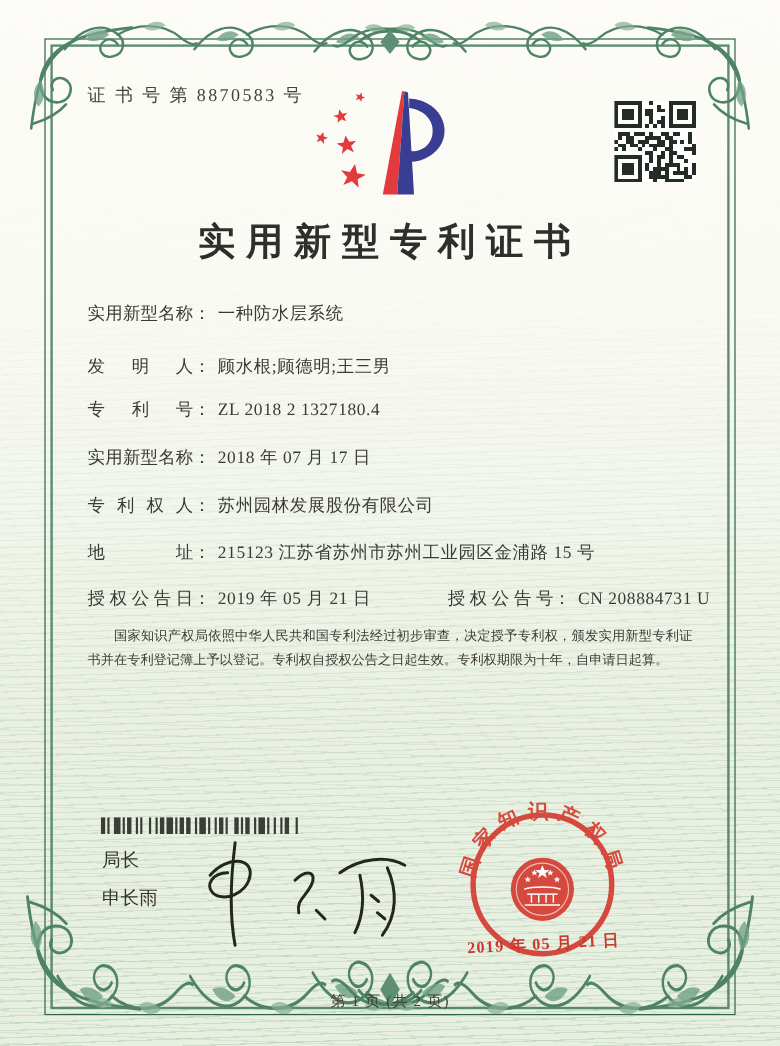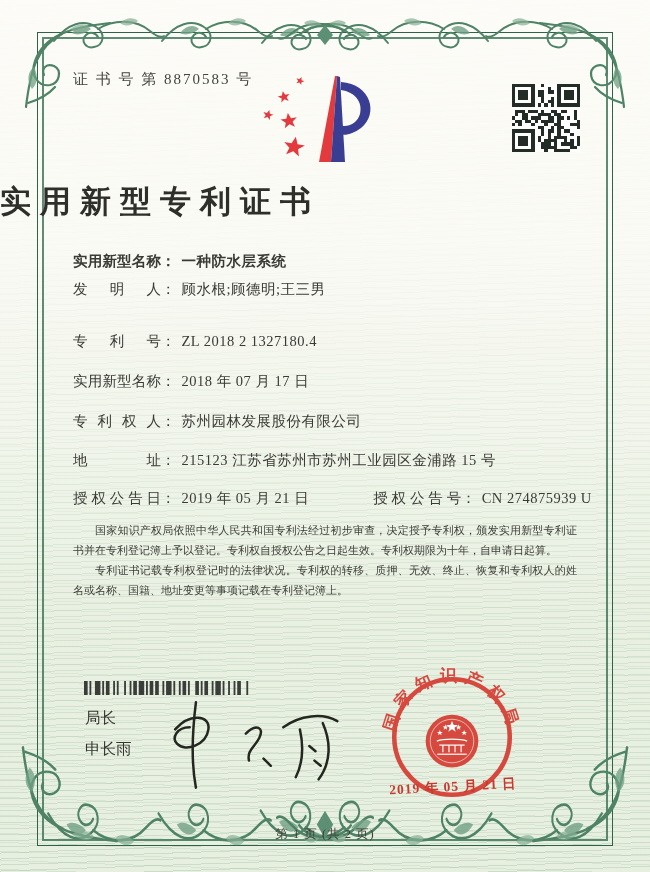--- a/index.html
+++ b/index.html
@@ -23,29 +23,29 @@
   .corner{width:95px; height:95px;}
   .corner.tl{left:18px; top:15px;}
   .corner.tr{left:537px; top:15px;}
   .corner.bl{left:14px; top:744px; width:106px; height:106px;}
   .corner.br{left:530px; top:744px; width:106px; height:106px;}
 
   .cert-no{position:absolute; left:73px; top:70px; font-size:15px; letter-spacing:2px;
     color:#44443f;}
   .logo{position:absolute; left:253px; top:70px; width:130px; height:97px;}
   .qr{position:absolute; left:512px; top:84px; width:68px; height:68px; shape-rendering:crispEdges;}
-  .title{position:absolute; left:0; top:181px; width:650px; text-align:left;
+  .title{position:absolute; left:0; top:181px; width:650px; text-align:center;
     font-size:31px; font-weight:600; letter-spacing:9px; color:#2e2e2a;}
 
   .fields{position:absolute; left:73px; top:0; width:510px; color:#3b3b36; font-size:14.5px;}
   .frow{position:absolute; left:0; white-space:nowrap;}
   .frow .f-label{display:inline-block; width:88px; text-align:justify; text-align-last:justify;}
   .frow .f-colon{display:inline-block; margin-right:6px;}
   .frow .f-value{letter-spacing:.5px;}
-  .r0{top:252px;font-weight:bold;} .r1{top:280px;} .r2{top:332px;} .r3{top:372px;}
+  .r0{top:252px;} .r1{top:296px;} .r2{top:332px;} .r3{top:372px;}
   .r4{top:412px;} .r5{top:451px;} .r6{top:489px;}
   .frow .pair2{margin-left:64px;}
 
   .paras{position:absolute; left:73px; top:520px; width:504px; color:#3d3d37;
     font-size:11px; line-height:1.82; text-align:justify;}
   .paras p{margin:0; text-indent:2em;}
 
   .barcode{position:absolute; left:84px; top:681px; width:166px; height:14px;}
   .director{position:absolute; left:85px; top:702px; font-size:15.5px; color:#34342f;
     line-height:31px;}
@@ -306,27 +306,26 @@
     <div class="frow r3">
       <span class="f-label">实用新型名称</span><span class="f-colon">：</span><span class="f-value">2018 年 07 月 17 日</span>
     </div>
     <div class="frow r4">
       <span class="f-label">专利权人</span><span class="f-colon">：</span><span class="f-value">苏州园林发展股份有限公司</span>
     </div>
     <div class="frow r5">
       <span class="f-label">地址</span><span class="f-colon">：</span><span class="f-value">215123 江苏省苏州市苏州工业园区金浦路 15 号</span>
     </div>
     <div class="frow r6">
-      <span class="f-label">授权公告日</span><span class="f-colon">：</span><span class="f-value">2019 年 05 月 21 日</span><span class="pair2"><span class="f-label">授权公告号</span><span class="f-colon">：</span><span class="f-value">CN 274875939 U</span></span>
+      <span class="f-label">授权公告日</span><span class="f-colon">：</span><span class="f-value">2019 年 05 月 21 日</span><span class="pair2"><span class="f-label">授权公告号</span><span class="f-colon">：</span><span class="f-value">CN 208884731 U</span></span>
     </div>
   </div>
 
   <div class="paras">
     <p>国家知识产权局依照中华人民共和国专利法经过初步审查，决定授予专利权，颁发实用新型专利证书并在专利登记簿上予以登记。专利权自授权公告之日起生效。专利权期限为十年，自申请日起算。</p>
-    <p>专利证书记载专利权登记时的法律状况。专利权的转移、质押、无效、终止、恢复和专利权人的姓名或名称、国籍、地址变更等事项记载在专利登记簿上。</p>
   </div>
 
   <svg id="barcode-svg" class="barcode" viewBox="0 0 91 14" preserveAspectRatio="none">
       <rect x="0" y="0" width="2" height="14" fill="#3a3d38"></rect>
       <rect x="3" y="0" width="1" height="14" fill="#3a3d38"></rect>
       <rect x="6" y="0" width="3" height="14" fill="#3a3d38"></rect>
       <rect x="10" y="0" width="1" height="14" fill="#3a3d38"></rect>
       <rect x="12" y="0" width="2" height="14" fill="#3a3d38"></rect>
       <rect x="16" y="0" width="1" height="14" fill="#3a3d38"></rect>
       <rect x="18" y="0" width="1" height="14" fill="#3a3d38"></rect>

